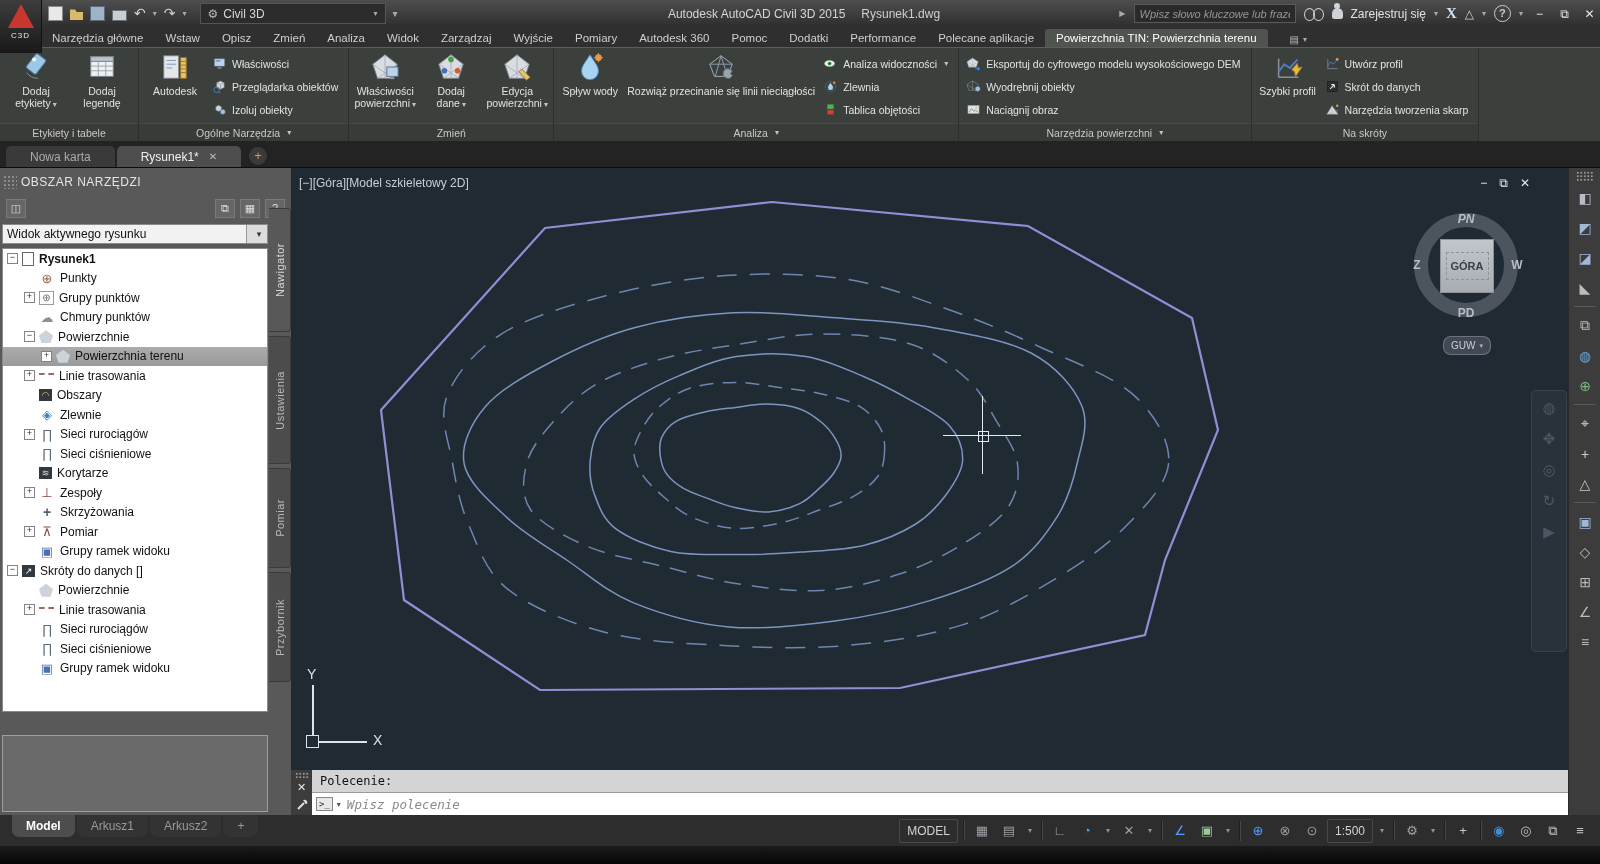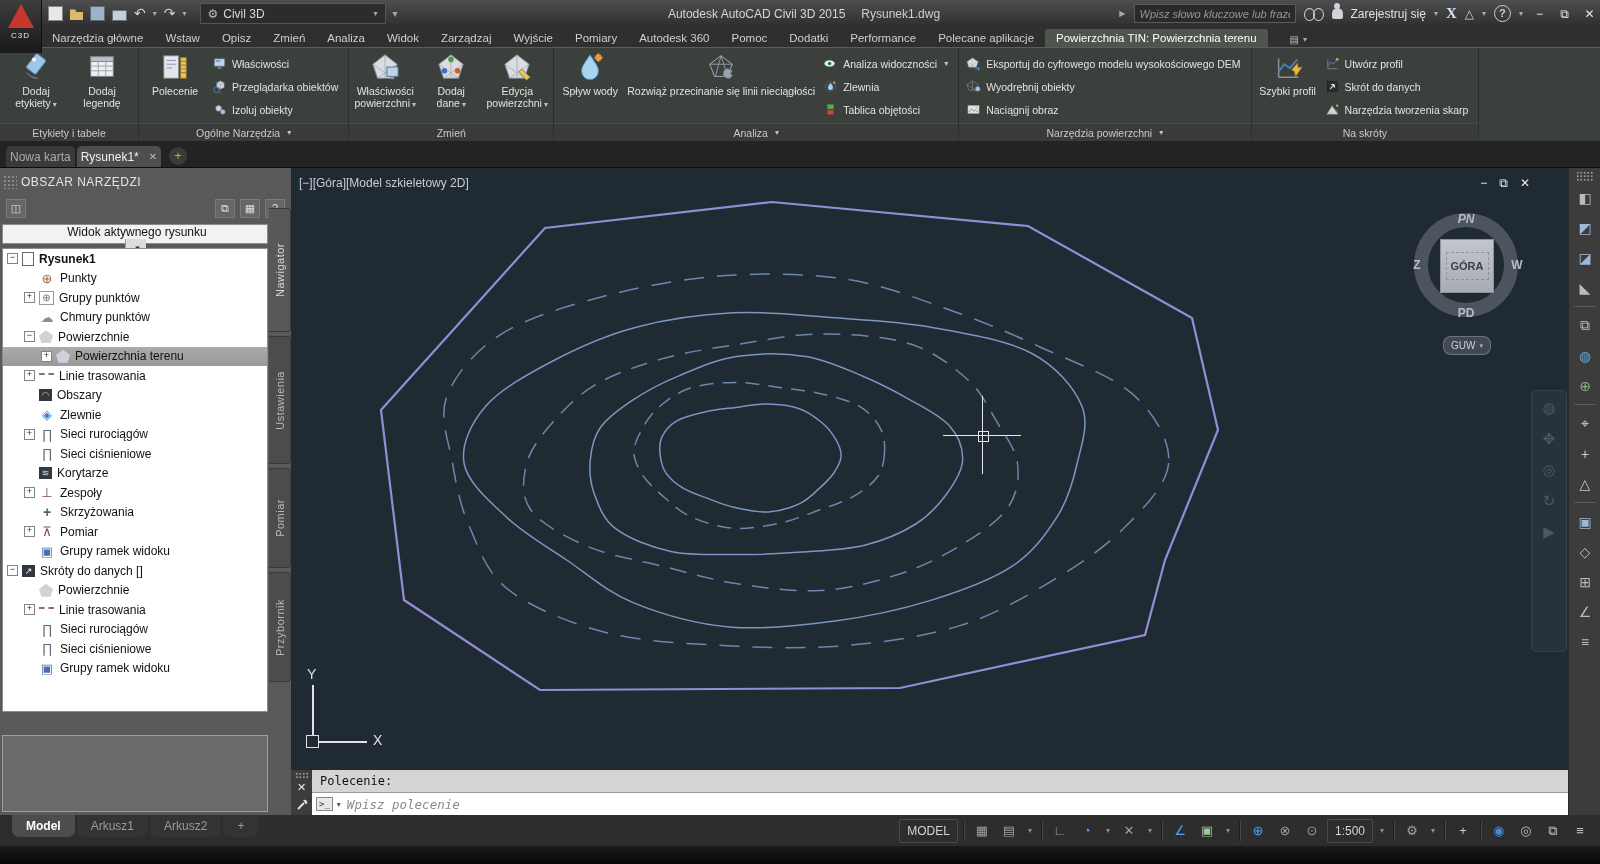--- a/index.html
+++ b/index.html
@@ -56,34 +56,34 @@
   .bigbtn.wide{width:auto;min-width:58px;}
   .bigbtn .blabel{font-size:10.5px;color:#e2e2e2;text-align:center;line-height:12px;margin-top:3px;}
   .bigbtn.wide .blabel{white-space:nowrap;}
   .caret{font-size:8px;color:#c2c2c2;margin-left:2px;}
   .rowscol{display:flex;flex-direction:column;justify-content:flex-start;padding-top:2px;}
   .rowbtn{display:flex;align-items:center;gap:5px;height:23px;padding:0 6px 0 3px;font-size:10.5px;color:#e2e2e2;white-space:nowrap;border-radius:2px;}
   .pfoot{height:17px;background:#383b37;border-top:1px solid #474a46;display:flex;align-items:center;justify-content:center;gap:5px;
          font-size:10.5px;color:#c9c9c9;white-space:nowrap;padding:0 8px;}
   
   .filetabs{position:absolute;left:0;top:141px;width:1600px;height:27px;background:#232323;display:flex;align-items:flex-end;padding-left:6px;box-sizing:border-box;border-bottom:1px solid #0c0c0c;}
-  .ftab{height:21px;display:flex;align-items:center;gap:10px;padding:0 4px;background:#3a3a3a;color:#ababab;font-size:12px;
+  .ftab{height:21px;display:flex;align-items:center;gap:10px;padding:0 24px;background:#3a3a3a;color:#ababab;font-size:12px;
         border-radius:5px 5px 0 0;margin-right:2px;text-align:right;}
   .ftab.active{background:#4e4e4e;color:#f0f0f0;}
   .ftclose{font-size:10px;color:#bbb;}
   .fplus{width:18px;height:18px;border-radius:50%;background:#3a3a3a;color:#c9a23f;font-size:13px;text-align:center;line-height:17px;margin:0 0 2px 6px;}
   
   .palette{position:absolute;left:0;top:168px;width:291px;height:647px;background:#595959;}
   .pal-header{position:absolute;left:0;top:3px;width:100%;height:22px;display:flex;align-items:center;font-size:12px;color:#e4e4e4;letter-spacing:.5px;}
   .pal-grip{width:14px;height:14px;margin:0 4px 0 3px;background:radial-gradient(#8a8a8a 1px,transparent 1.2px);background-size:4px 4px;}
   .pal-toolbar{position:absolute;left:0;top:28px;width:100%;height:24px;display:flex;align-items:center;padding:0 6px;box-sizing:border-box;}
   .ptool{width:18px;height:17px;border:1px solid #7a7a7a;background:#666;color:#ddd;font-size:11px;display:flex;align-items:center;justify-content:center;margin-left:5px;}
   .ptool.first{margin-left:0;}
   .ptool-spacer{flex:1;}
-  .pal-drop{position:absolute;left:2px;top:56px;width:266px;height:20px;background:#f2f2f2;border:1px solid #8a8a8a;display:flex;align-items:center;box-sizing:border-box;flex-direction:column;}
+  .pal-drop{position:absolute;left:2px;top:56px;width:266px;height:20px;background:#f2f2f2;border:1px solid #8a8a8a;display:flex;align-items:center;box-sizing:border-box;}
   .pal-drop span{flex:1;font-size:12px;color:#111;padding-left:4px;}
   .pal-drop .dbtn{flex:none;width:16px;height:18px;background:#dcdcdc;border-left:1px solid #9a9a9a;color:#333;font-size:9px;display:flex;align-items:center;justify-content:center;}
   .tree{position:absolute;left:2px;top:80px;width:266px;height:464px;background:#fff;overflow:hidden;box-sizing:border-box;border:1px solid #8a8a8a;}
   .trow{display:flex;align-items:center;height:19.5px;font-size:12px;color:#111;white-space:nowrap;}
   .trow.sel{background:linear-gradient(#ababab,#9a9a9a);}
   .exp{flex:none;width:9px;height:9px;border:1px solid #848484;background:#fcfcfc;color:#333;font-size:9px;line-height:7px;text-align:center;margin-right:4px;box-sizing:content-box;}
   .exp.noexp{visibility:hidden;}
   .ti{flex:none;width:16px;height:15px;display:flex;align-items:center;justify-content:center;margin-right:5px;font-size:13px;}
   .ti.boxed{border:1px solid #9a9a9a;width:13px;height:12px;font-size:10px;}
   .ti.pent{width:14px;height:13px;background:#ccd3da;clip-path:polygon(50% 0,100% 40%,82% 100%,18% 100%,0 40%);}
@@ -253,21 +253,21 @@
       </div>
       <div class="panel">
         <div class="pbody">
           <div class="bigbtn wide">
             <svg class="icon" width="30" height="30" viewBox="0 0 32 32">
               <rect x="4" y="4" width="16" height="24" fill="#e3e7ea" stroke="#777d83"></rect>
               <path d="M7 9h10M7 13h10M7 17h6" stroke="#7a96b8"></path>
               <rect x="22" y="6" width="6" height="22" fill="#e7c469" stroke="#97792e"></rect>
               <path d="M22 10h6M22 14h6M22 18h6M22 22h6" stroke="#97792e"></path>
             </svg>
-            <div class="blabel">Polecenie</div>
+            <div class="blabel">Autodesk</div>
           </div>
           <div class="rowscol">
             <div class="rowbtn">
               <svg class="icon" width="15" height="15" viewBox="0 0 32 32">
                 <rect x="5" y="6" width="22" height="16" rx="1" fill="#bdd3e8" stroke="#54708a"></rect>
                 <rect x="8" y="9" width="10" height="3" fill="#6a90b5"></rect>
                 <rect x="12" y="24" width="8" height="3" fill="#8a9298"></rect>
               </svg>
               <span class="rlabel">Właściwości</span>
             </div>

